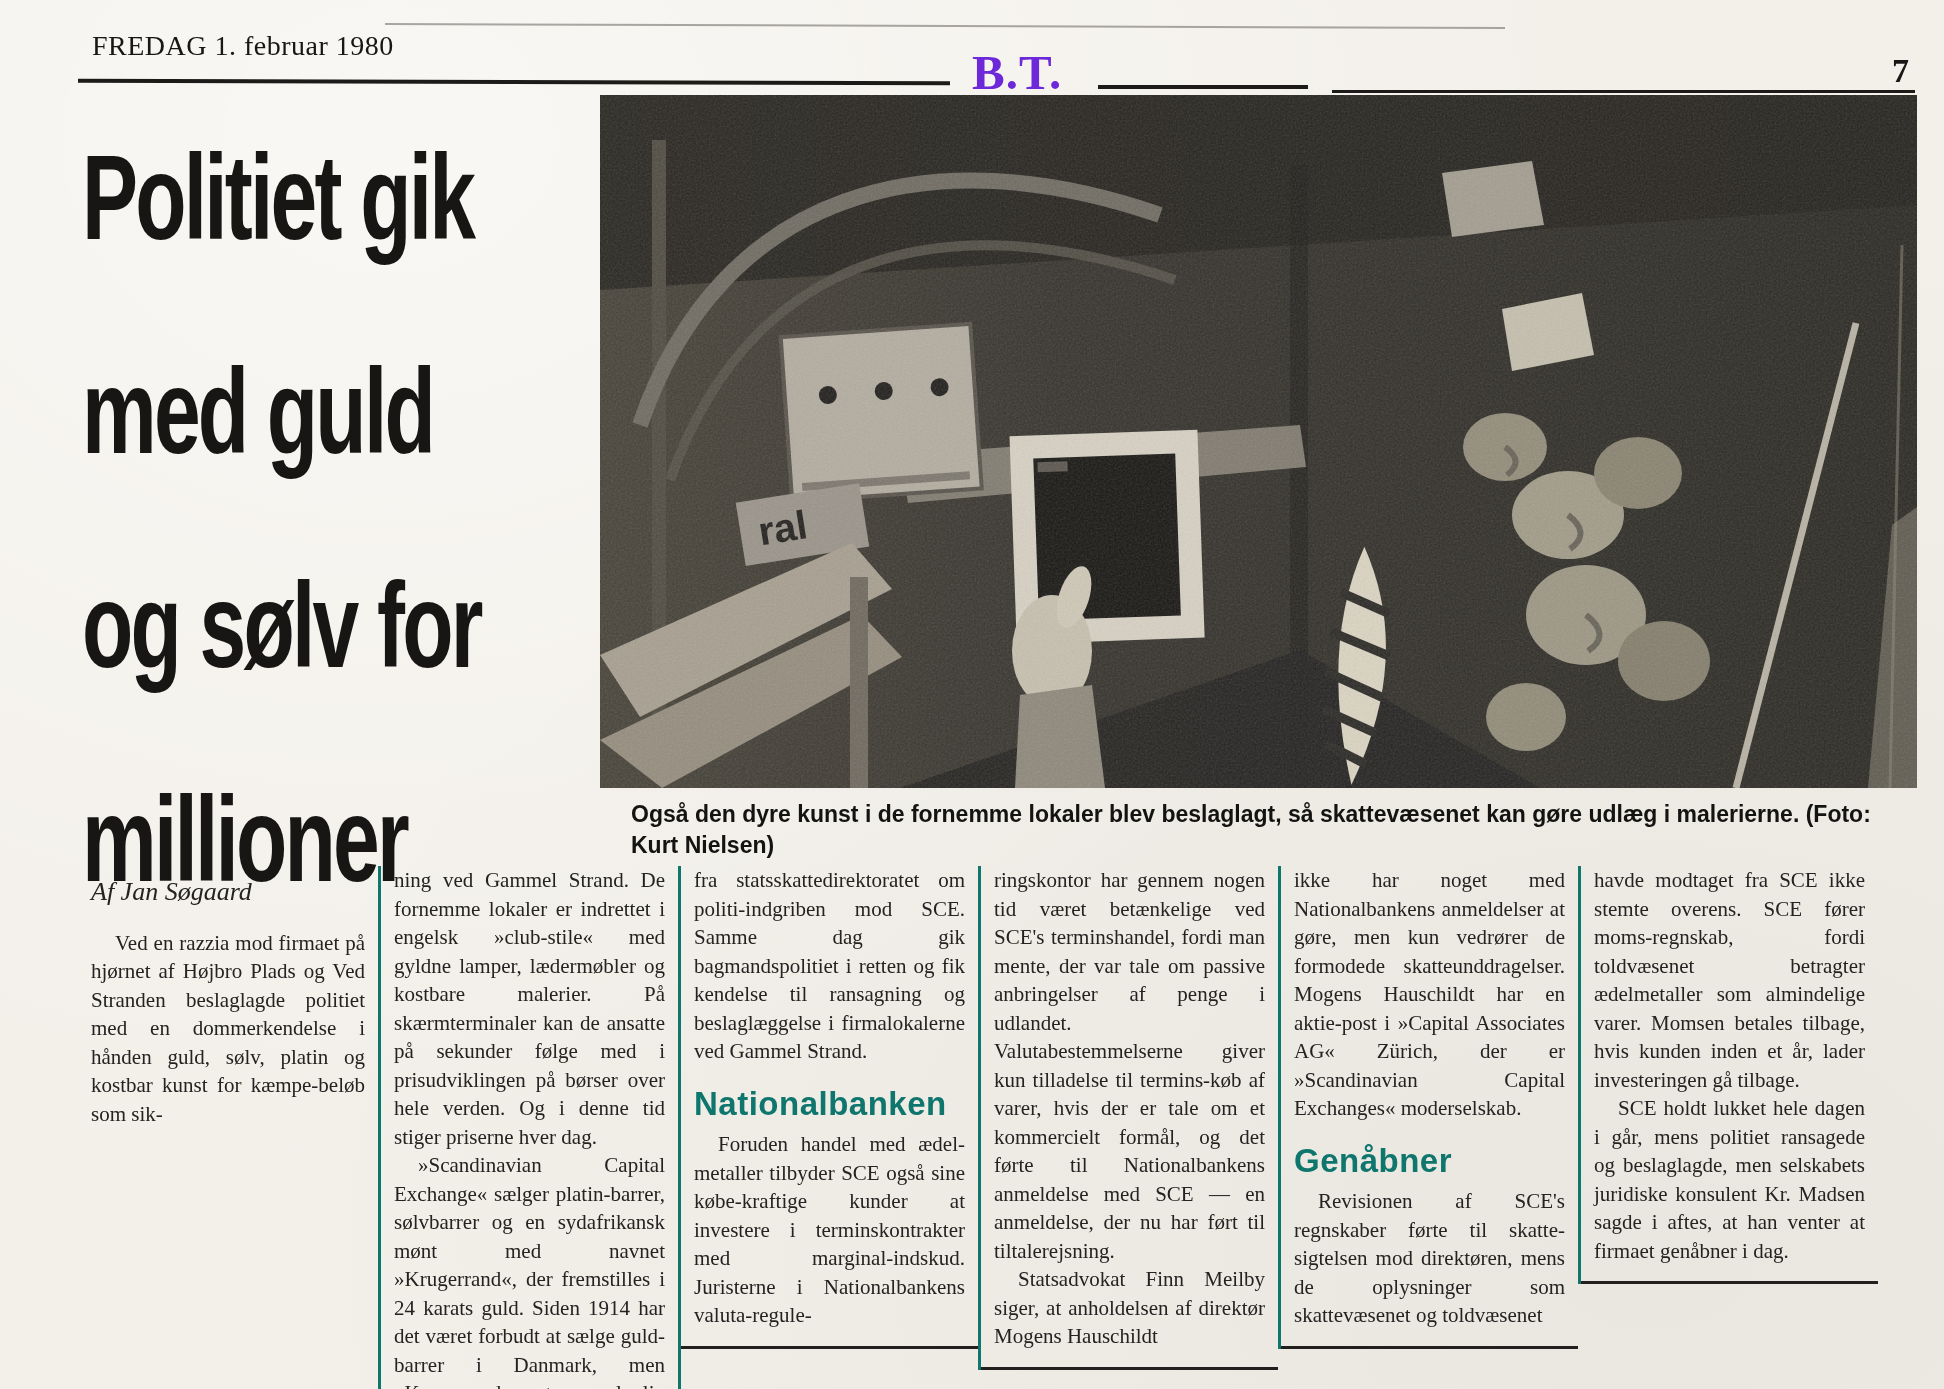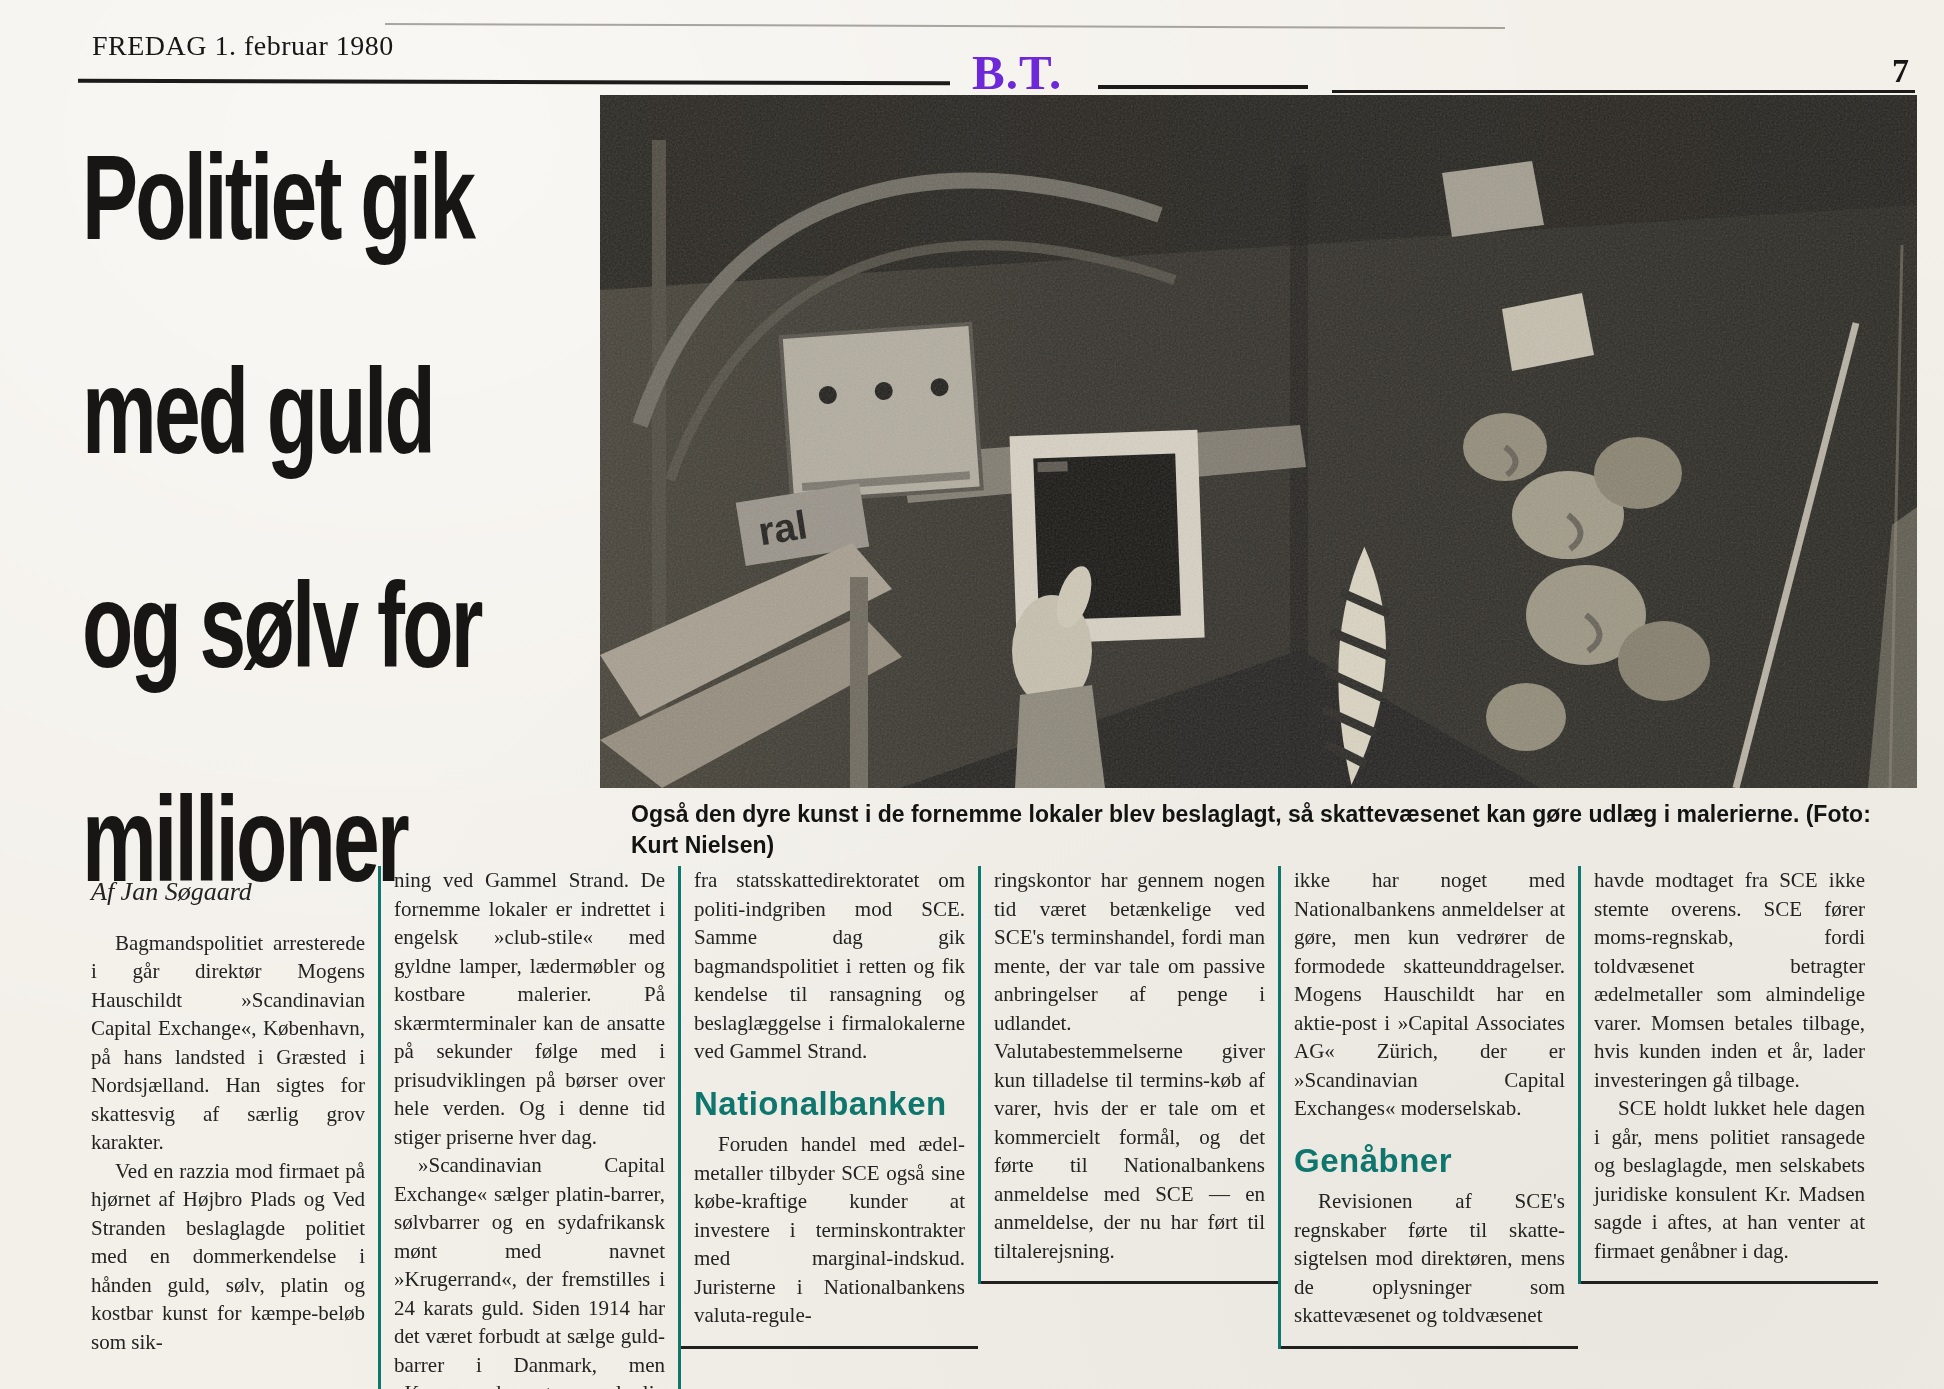--- a/index.html
+++ b/index.html
@@ -142,35 +142,35 @@
 
     <rect width="1317" height="693" filter="url(#grain)" opacity="0.20"></rect>
   </svg>
 </div>
 
 <div id="caption" class="abs">Også den dyre kunst i de fornemme lokaler blev beslaglagt, så skattevæsenet kan gøre udlæg i malerierne. (Foto: Kurt Nielsen)</div>
 
 <div id="article" class="abs">
     <div class="col">
       <div class="byline">Af Jan Søgaard</div>
-      <p class="para">Bagmandspolitiet arresterede i går direktør Mogens Hauschildt »Scandinavian Capital Exchange«, København, på hans landsted i Græsted i Nordsjælland. Han sigtes for skattesvig af særlig grov karakter.</p>
       <p class="para">Ved en razzia mod firmaet på hjørnet af Højbro Plads og Ved Stranden beslaglagde politiet med en dommerkendelse i hånden guld, sølv, platin og kostbar kunst for kæmpe-beløb som sik-</p>
     </div>
     <div class="col">
       <p class="para noindent">ning ved Gammel Strand. De fornemme lokaler er indrettet i engelsk »club-stile« med gyldne lamper, lædermøbler og kostbare malerier. På skærmterminaler kan de ansatte på sekunder følge med i prisudviklingen på børser over hele verden. Og i denne tid stiger priserne hver dag.</p>
       <p class="para">»Scandinavian Capital Exchange« sælger platin-barrer, sølvbarrer og en sydafrikansk mønt med navnet »Krugerrand«, der fremstilles i 24 karats guld. Siden 1914 har det været forbudt at sælge guld-barrer i Danmark, men »Krugerrand-mønten« er lovlig og gængs valuta på hele kloden. Mønten koster i øjeblikket cirka</p>
     </div>
     <div class="col">
       <p class="para noindent">fra statsskattedirektoratet om politi-indgriben mod SCE. Samme dag gik bagmandspolitiet i retten og fik kendelse til ransagning og beslaglæggelse i firmalokalerne ved Gammel Strand.</p>
       <h3 class="subhead">Nationalbanken</h3>
       <p class="para">Foruden handel med ædel-metaller tilbyder SCE også sine købe-kraftige kunder at investere i terminskontrakter med marginal-indskud. Juristerne i Nationalbankens valuta-regule-</p>
       <div class="end-rule"></div>
     </div>
     <div class="col">
       <p class="para noindent">ringskontor har gennem nogen tid været betænkelige ved SCE's terminshandel, fordi man mente, der var tale om passive anbringelser af penge i udlandet. Valutabestemmelserne giver kun tilladelse til termins-køb af varer, hvis der er tale om et kommercielt formål, og det førte til Nationalbankens anmeldelse med SCE — en anmeldelse, der nu har ført til tiltalerejsning.</p>
+      <p class="para">Statsadvokat Finn Meilby siger, at anholdelsen af direktør Mogens Hauschildt</p>
       <div class="end-rule"></div>
     </div>
     <div class="col">
       <p class="para noindent">ikke har noget med Nationalbankens anmeldelser at gøre, men kun vedrører de formodede skatteunddragelser. Mogens Hauschildt har en aktie-post i »Capital Associates AG« Zürich, der er »Scandinavian Capital Exchanges« moderselskab.</p>
       <h3 class="subhead">Genåbner</h3>
       <p class="para">Revisionen af SCE's regnskaber førte til skatte-sigtelsen mod direktøren, mens de oplysninger som skattevæsenet og toldvæsenet</p>
       <div class="end-rule"></div>
     </div>
     <div class="col">
       <p class="para noindent">havde modtaget fra SCE ikke stemte overens. SCE fører moms-regnskab, fordi toldvæsenet betragter ædelmetaller som almindelige varer. Momsen betales tilbage, hvis kunden inden et år, lader investeringen gå tilbage.</p>

